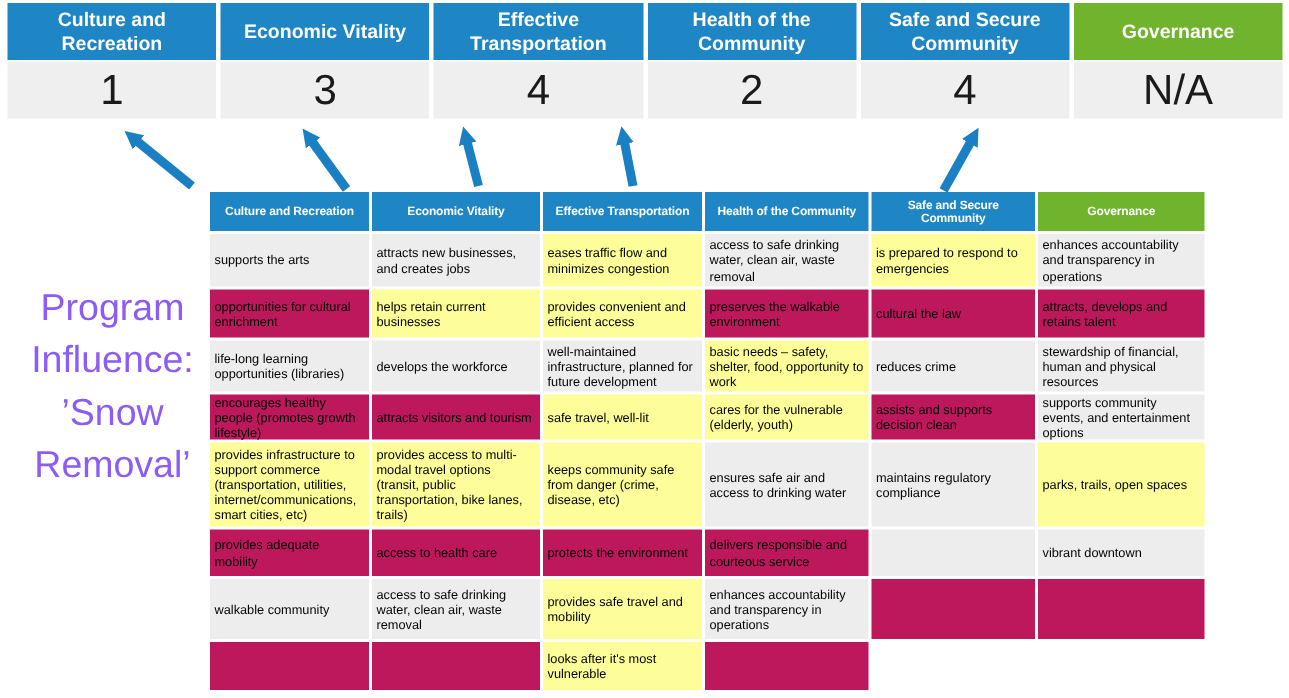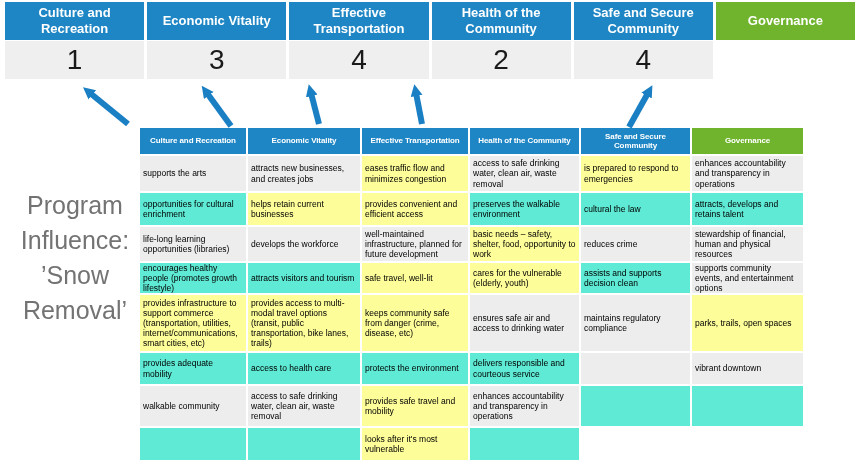--- a/index.html
+++ b/index.html
@@ -27,40 +27,40 @@
     display:flex; align-items:center; justify-content:center;
     font-size:28px; color:#1a1a1a;
   }
   
   #arrows { position:absolute; left:0; top:0; width:859px; height:465px; }
   #arrows line { stroke:var(--arrow-blue); stroke-width:6; }
   #arrows marker path { fill:var(--arrow-blue); }
   
   .title {
     position:absolute; left:0; top:188px; width:150px;
-    text-align:center; font-size:25px; line-height:1.4; color:#737373;
+    text-align:center; font-size:25px; line-height:1.4; color:#8b5cf6;
   }
   .title span { display:block; }
   
   .matrix {
     position:absolute; left:140px; top:128px;
     display:grid;
     grid-template-columns:106px 112px 106px 109px 109px 111px;
     grid-template-rows:26px 35px 32px 34px 30px 56px 31px 40px 32px;
     gap:2px; background:#fff;
   }
   .mh {
     background:var(--header-blue); color:#fff; font-weight:bold;
     font-size:8px; line-height:1.15; letter-spacing:-0.1px;
     display:flex; align-items:center; justify-content:center;
     text-align:center; padding:0 2px; box-sizing:border-box;
   }
   .mh.green { background:var(--header-green); }
   .mc {
-    background:#5eead4; font-size:8.5px; line-height:1.18;
+    background:#be185d; font-size:8.5px; line-height:1.18;
     display:flex; align-items:center;
     padding:2px 3px; box-sizing:border-box;
   }
   .mc.gray { background:var(--row-gray); }
   .mc.hl   { background:var(--highlight-yellow); }
 </style>
 </head>
 <body>
 
 <div class="summary">
@@ -69,20 +69,21 @@
   <div class="sh">Effective Transportation</div>
   <div class="sh">Health of the Community</div>
   <div class="sh">Safe and Secure Community</div>
   <div class="sh green">Governance</div>
 
   <div class="sc">1</div>
   <div class="sc">3</div>
   <div class="sc">4</div>
   <div class="sc">2</div>
   <div class="sc">4</div>
+  <div class="sc">N/A</div>
 </div>
 
 <svg id="arrows" viewBox="0 0 859 465" xmlns="http://www.w3.org/2000/svg">
   <defs>
     <marker id="ah" markerUnits="userSpaceOnUse" markerWidth="22" markerHeight="22" refX="3" refY="6" orient="auto">
       <path d="M0,0 L12,6 L0,12 Z"></path>
     </marker>
   </defs>
   <line x1="128" y1="124" x2="90" y2="93" marker-end="url(#ah)"></line>
   <line x1="231" y1="126" x2="207" y2="93" marker-end="url(#ah)"></line>

